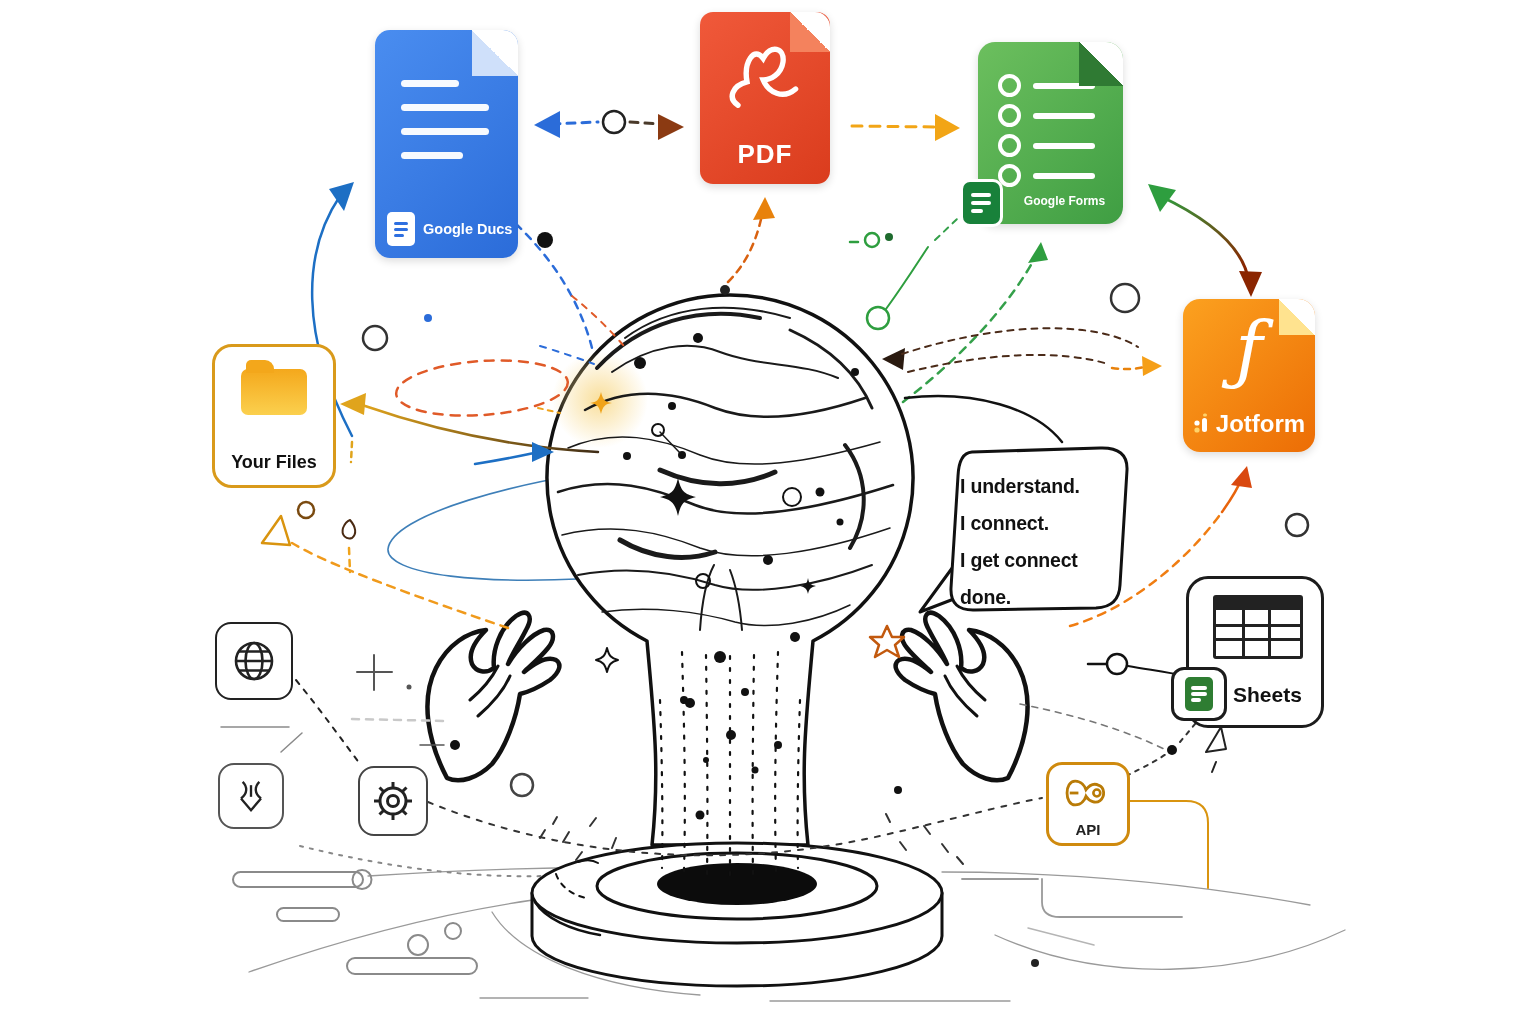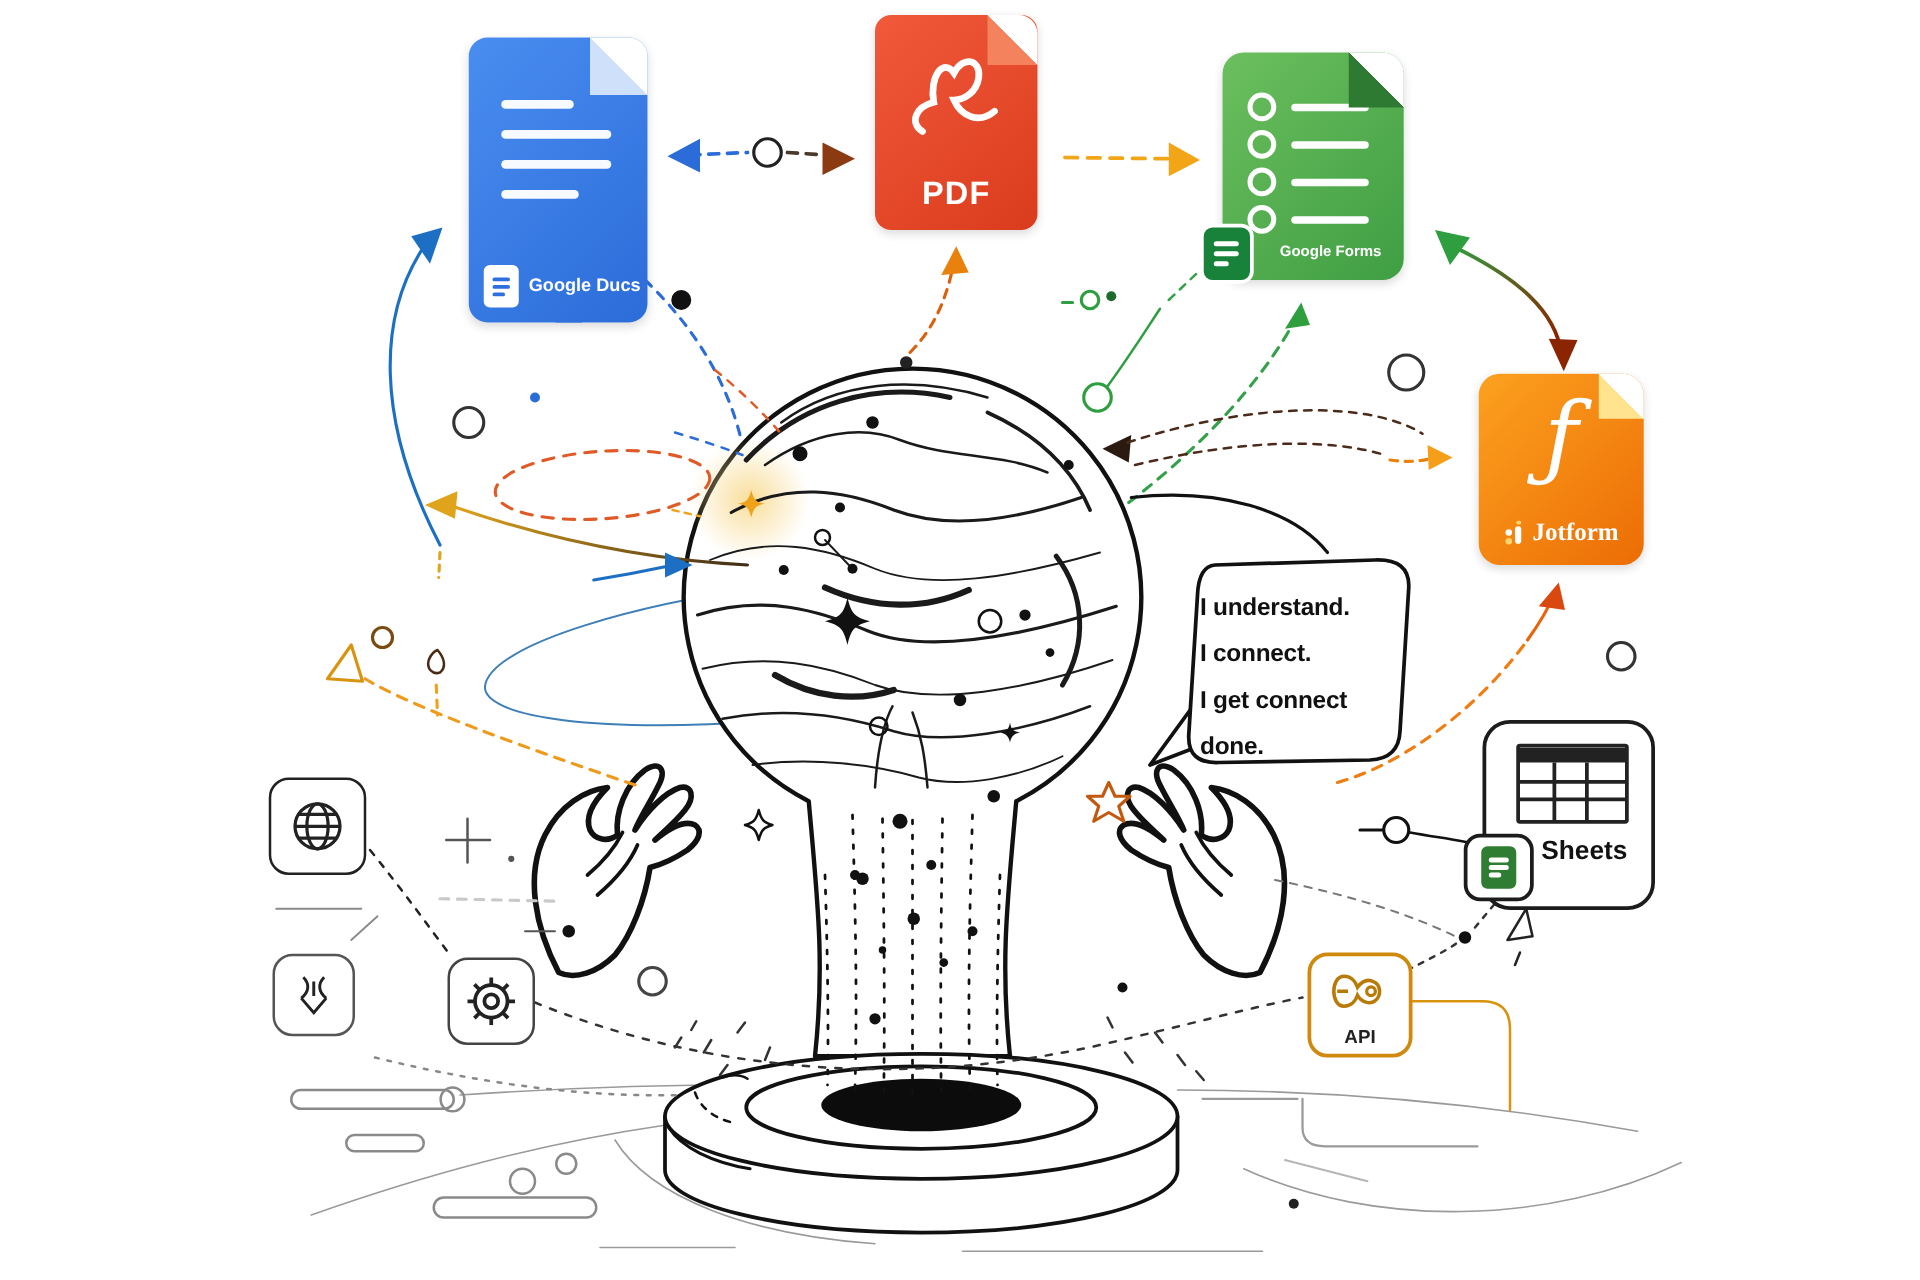--- a/index.html
+++ b/index.html
@@ -33,38 +33,38 @@
   .miniform{position:absolute;left:-15px;bottom:0;width:37px;height:42px;background:#18813a;border-radius:7px;box-shadow:0 0 0 3px #fff;}
   .miniform i{position:absolute;left:8px;height:4px;background:#fff;border-radius:2px;}
   .forms .card-label{position:absolute;bottom:16px;left:32px;right:4px;text-align:center;font-size:12px;}
 
   
   .jotform{left:1183px;top:299px;width:132px;height:153px;background:linear-gradient(135deg,#fca11f,#ec6d05);border-radius:17px;}
   .jotform .fold{width:36px;height:36px;background:linear-gradient(to bottom left,#ffffff 0 50%,#ffe38f 50% 100%);border-top-right-radius:17px;}
   .jglyph{position:absolute;top:2px;width:100%;text-align:center;color:#fff;
           font-family:"DejaVu Serif",serif;font-style:italic;font-size:74px;line-height:96px;}
   .jrow{position:absolute;bottom:14px;width:100%;display:flex;align-items:center;justify-content:center;gap:6px;}
-  .jrow .card-label{font-size:20px;font-family:Liberation Serif, serif;}
+  .jrow .card-label{font-size:24px;}
 
   
   .yourfiles{left:212px;top:344px;width:118px;height:138px;background:#fff;border:3px solid #d99a1b;border-radius:20px;box-shadow:none;}
   .folder{width:66px;height:46px;background:linear-gradient(180deg,#f4a81c,#fbd04e);border-radius:7px;position:relative;margin:22px auto 0;}
   .folder::before{content:"";position:absolute;top:-9px;left:5px;width:28px;height:13px;background:#f3a71b;border-radius:5px 9px 0 0;}
   .yourfiles .card-label{position:absolute;bottom:12px;width:100%;text-align:center;color:#111;font-weight:800;font-size:18px;}
 
   
   .sheets{left:1186px;top:576px;width:132px;height:146px;background:#fff;border:3px solid #1c1c1c;border-radius:22px;box-shadow:none;}
   .tableicon{position:absolute;left:24px;top:16px;width:84px;height:58px;border:3px solid #222;border-radius:3px;overflow:hidden;}
   .tableicon .thead{height:12px;background:#222;}
   .tableicon .v{position:absolute;top:12px;bottom:0;width:3px;background:#222;}
   .tableicon .h{position:absolute;left:0;right:0;height:3px;background:#222;}
   .sheettab{position:absolute;left:-18px;bottom:4px;width:50px;height:48px;background:#fff;border:3px solid #1c1c1c;border-radius:13px;display:flex;align-items:center;justify-content:center;}
   .minisheet{width:28px;height:34px;background:#2e7d32;border-radius:5px;position:relative;}
   .minisheet i{position:absolute;left:6px;height:3.5px;background:#fff;border-radius:2px;}
-  .sheets .card-label{position:absolute;left:44px;bottom:32px;color:#111;font-weight:800;font-size:21px;}
+  .sheets .card-label{position:absolute;left:44px;bottom:18px;color:#111;font-weight:800;font-size:21px;}
 
   
   .icard{position:absolute;z-index:2;background:#fff;border:2.5px solid #3a3a3a;border-radius:16px;
          display:flex;align-items:center;justify-content:center;box-shadow:none;}
   .globecard{left:215px;top:622px;width:74px;height:74px;border-color:#222;}
   .dlcard{left:218px;top:763px;width:62px;height:62px;border-color:#555;}
   .gearcard{left:358px;top:766px;width:66px;height:66px;border-color:#444;}
 
   
   .api{left:1046px;top:762px;width:78px;height:78px;background:#fff;border:3px solid #cf8a0e;border-radius:16px;box-shadow:none;}
@@ -380,20 +380,24 @@
     <svg width="17" height="22" viewBox="0 0 17 22">
       <circle cx="4" cy="17" r="2.6" fill="#ffd36b"></circle>
       <circle cx="4" cy="10" r="2.6" fill="#fff"></circle>
       <rect x="9" y="5" width="5" height="14" rx="2.5" fill="#fff"></rect>
       <rect x="10" y="0.5" width="4" height="3" rx="1.5" fill="#ffd36b"></rect>
     </svg>
     <span class="card-label">Jotform</span>
   </div>
 </div>
 
+<div class="card yourfiles">
+  <div class="folder"></div>
+  <div class="card-label">Your Files</div>
+</div>
 
 <div class="card sheets">
   <div class="tableicon">
     <div class="thead"></div>
     <div class="v" style="left:26px"></div>
         <div class="v" style="left:52px"></div>
     <div class="h" style="top:26px"></div>
         <div class="h" style="top:40px"></div>
   </div>
   <div class="sheettab">

